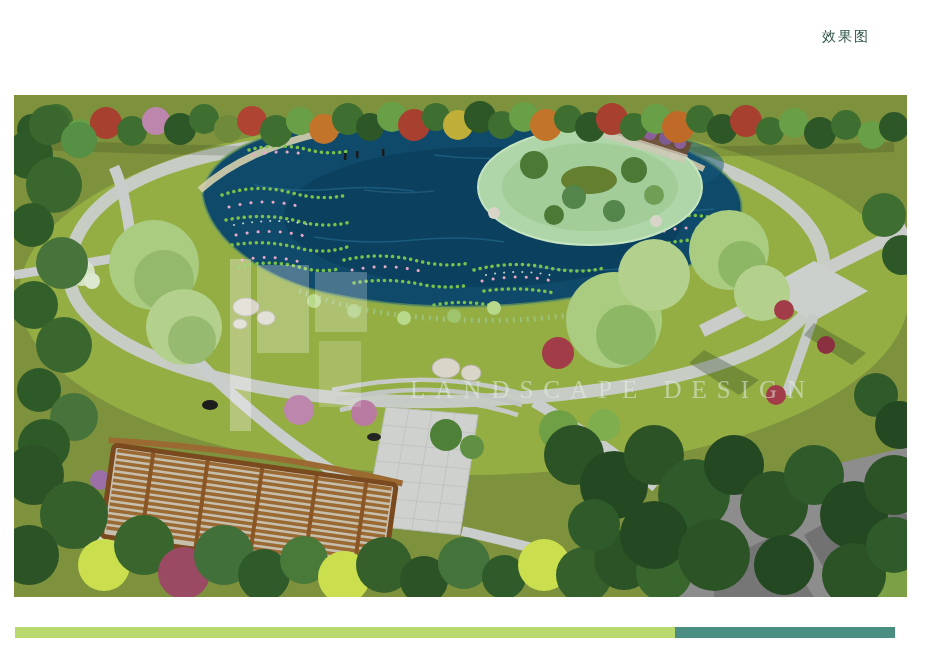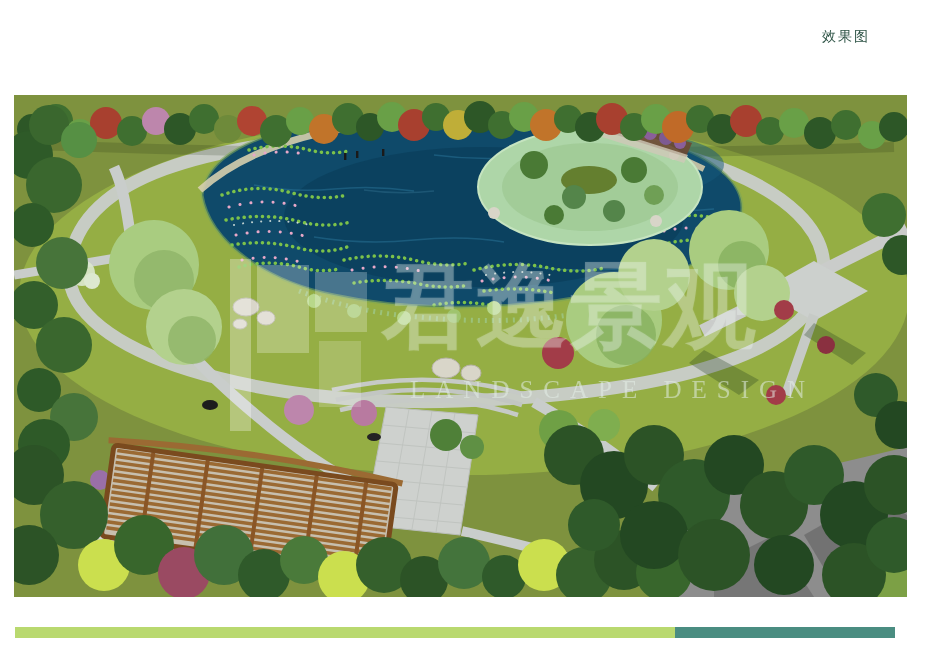--- a/index.html
+++ b/index.html
@@ -348,21 +348,20 @@
       </g>
     </svg>
 
     <div class="wm">
       <div class="wm-logo">
         <span class="wm-b1"></span>
           <span class="wm-b2"></span>
           <span class="wm-b3"></span>
           <span class="wm-b4"></span>
       </div>
-      <div class="wm-cn">君逸景观</div>
       <div class="wm-en">LANDSCAPE DESIGN</div>
     </div>
   </figure>
 
   <div class="footer">
     <div class="bar bar-left" style="background: rgb(185, 217, 111);"></div>
     <div class="bar bar-right" style="background: rgb(74, 141, 129);"></div>
   </div>
 
 </div>

